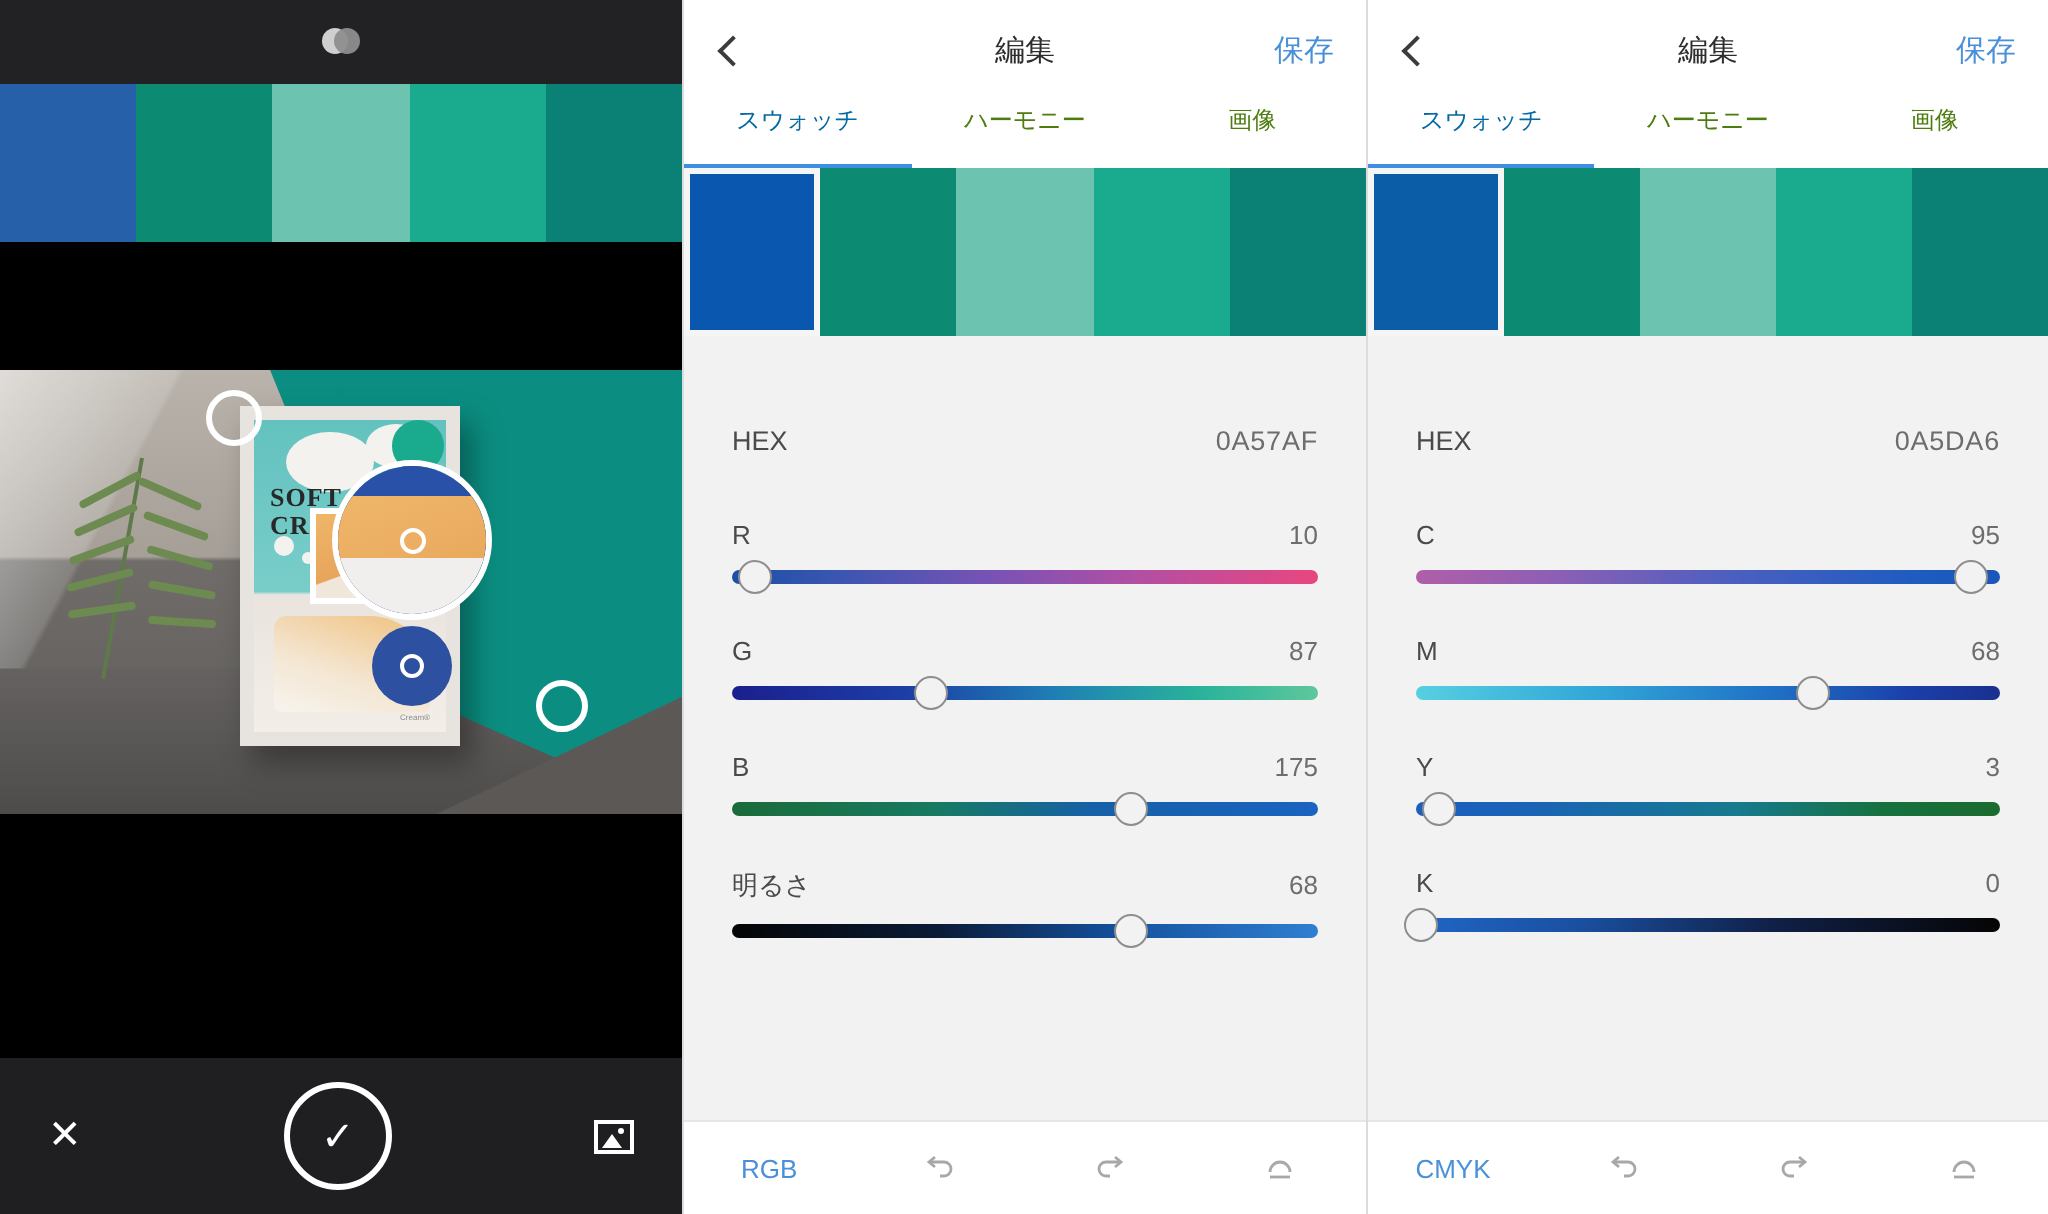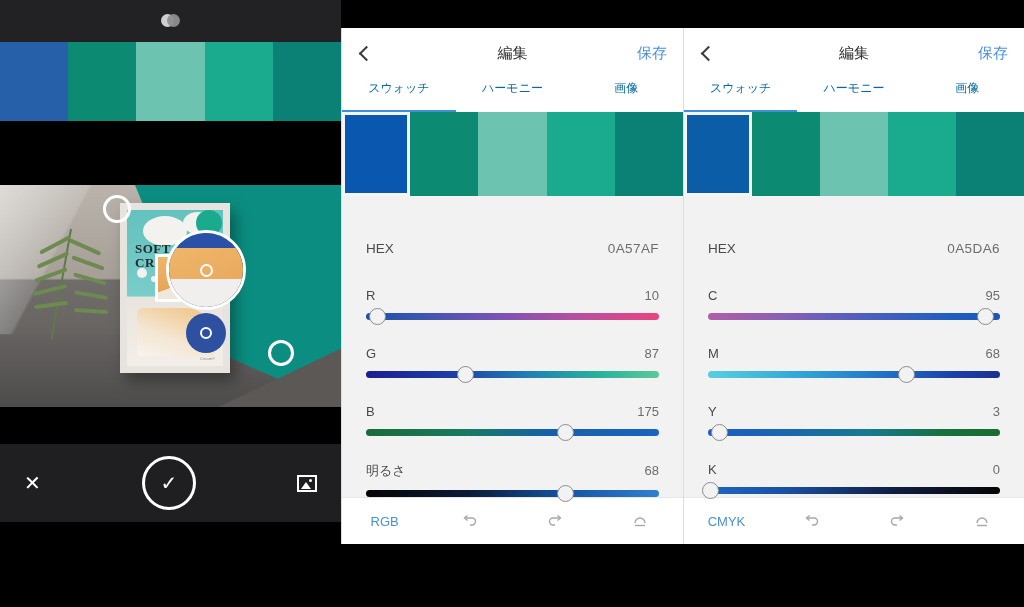--- a/index.html
+++ b/index.html
@@ -4,21 +4,21 @@
 <style>
   * { margin:0; padding:0; box-sizing:border-box; }
   html,body { width:1024px; height:607px; overflow:hidden; }
   body {
     font-family:"Liberation Sans", sans-serif;
     background:#000;
     display:flex;
   }
 
   
-  .editor { width:341px; height:522px; background:#000; position:relative; flex:none; }
+  .editor { width:341px; height:607px; background:#000; position:relative; flex:none; }
 
   .editor-topbar {
     height:42px; background:#222224; position:relative;
     display:flex; align-items:center; justify-content:center;
   }
   .blend-icon { position:relative; width:22px; height:16px; }
   .blend-icon i {
     position:absolute; width:13px; height:13px; border-radius:50%;
     top:1px; display:block;
   }
@@ -148,23 +148,23 @@
     border-left:5px solid transparent; border-right:5px solid transparent;
     border-bottom:7px solid #fff;
   }
   .img-btn:after {
     content:""; position:absolute; right:3px; top:2px; width:3px; height:3px;
     border-radius:50%; background:#fff;
   }
 
   
   .picker {
-    width:342px; height:516px; background:#f2f2f2; flex:none;
+    width:342px; height:607px; background:#f2f2f2; flex:none;
     display:flex; flex-direction:column;
-    border-left:1px solid #dcdcdc; position:relative;margin-top:28px;
+    border-left:1px solid #dcdcdc; position:relative;
   }
   .picker.last { width:341px; }
 
   .p-header {
     height:50px; background:#fff; flex:none;
     display:flex; align-items:center; padding:0 16px;
     position:relative;
   }
   .back-chevron {
     width:11px; height:11px; border-left:2px solid #3c3c3c; border-bottom:2px solid #3c3c3c;
@@ -172,21 +172,21 @@
   }
   .p-title {
     position:absolute; left:0; right:0; text-align:center;
     font-size:15px; color:#2d2d2d;
   }
   .p-save { margin-left:auto; font-size:15px; color:#4a90d9; position:relative; z-index:2; }
 
   .p-tabs { height:34px; background:#fff; display:flex; flex:none; }
   .p-tab {
     flex:1 1 0; display:flex; align-items:flex-start; justify-content:center;
-    font-size:12px; color:#0369a1; position:relative; padding-top:2px;
+    font-size:12px; color:#4d7c0f; position:relative; padding-top:2px;
   }
   .p-tab.active { color:#0369a1; }
   .p-tab.active:after {
     content:""; position:absolute; left:0; right:0; bottom:0; height:2px; background:#3f8fe0;
   }
 
   .p-swatches { height:84px; display:flex; flex:none; }
   .p-swatches > div { flex:1 1 0; position:relative; }
   .p-swatches > div.selected:after {
     content:""; position:absolute; inset:0; border:3px solid #f5f5f5;

